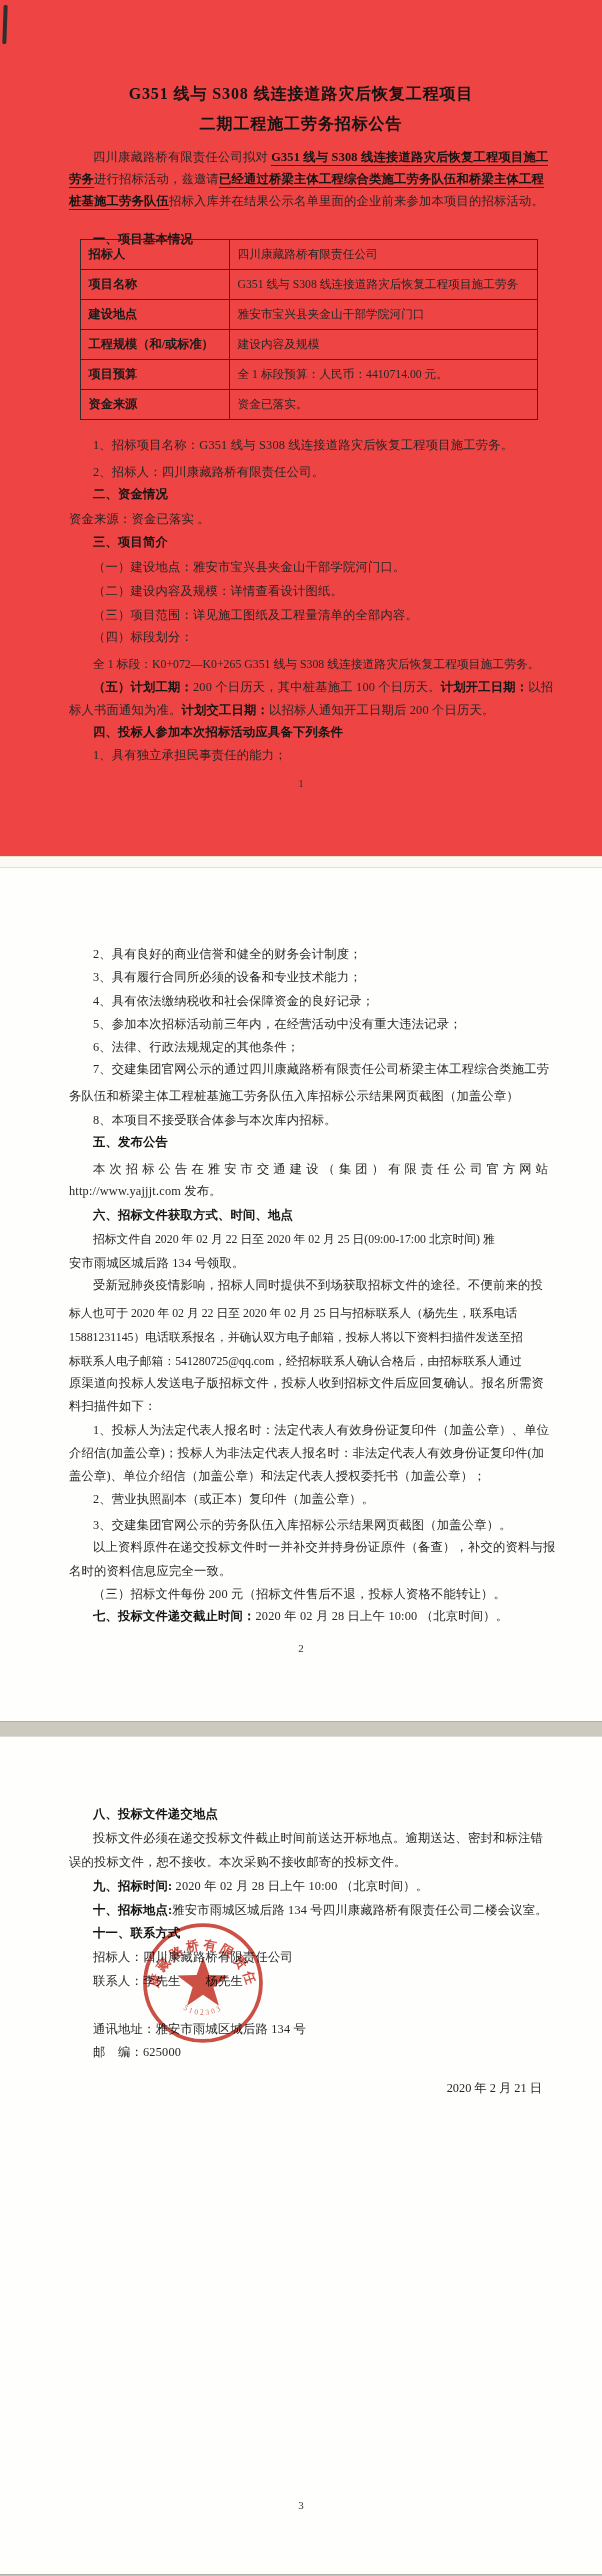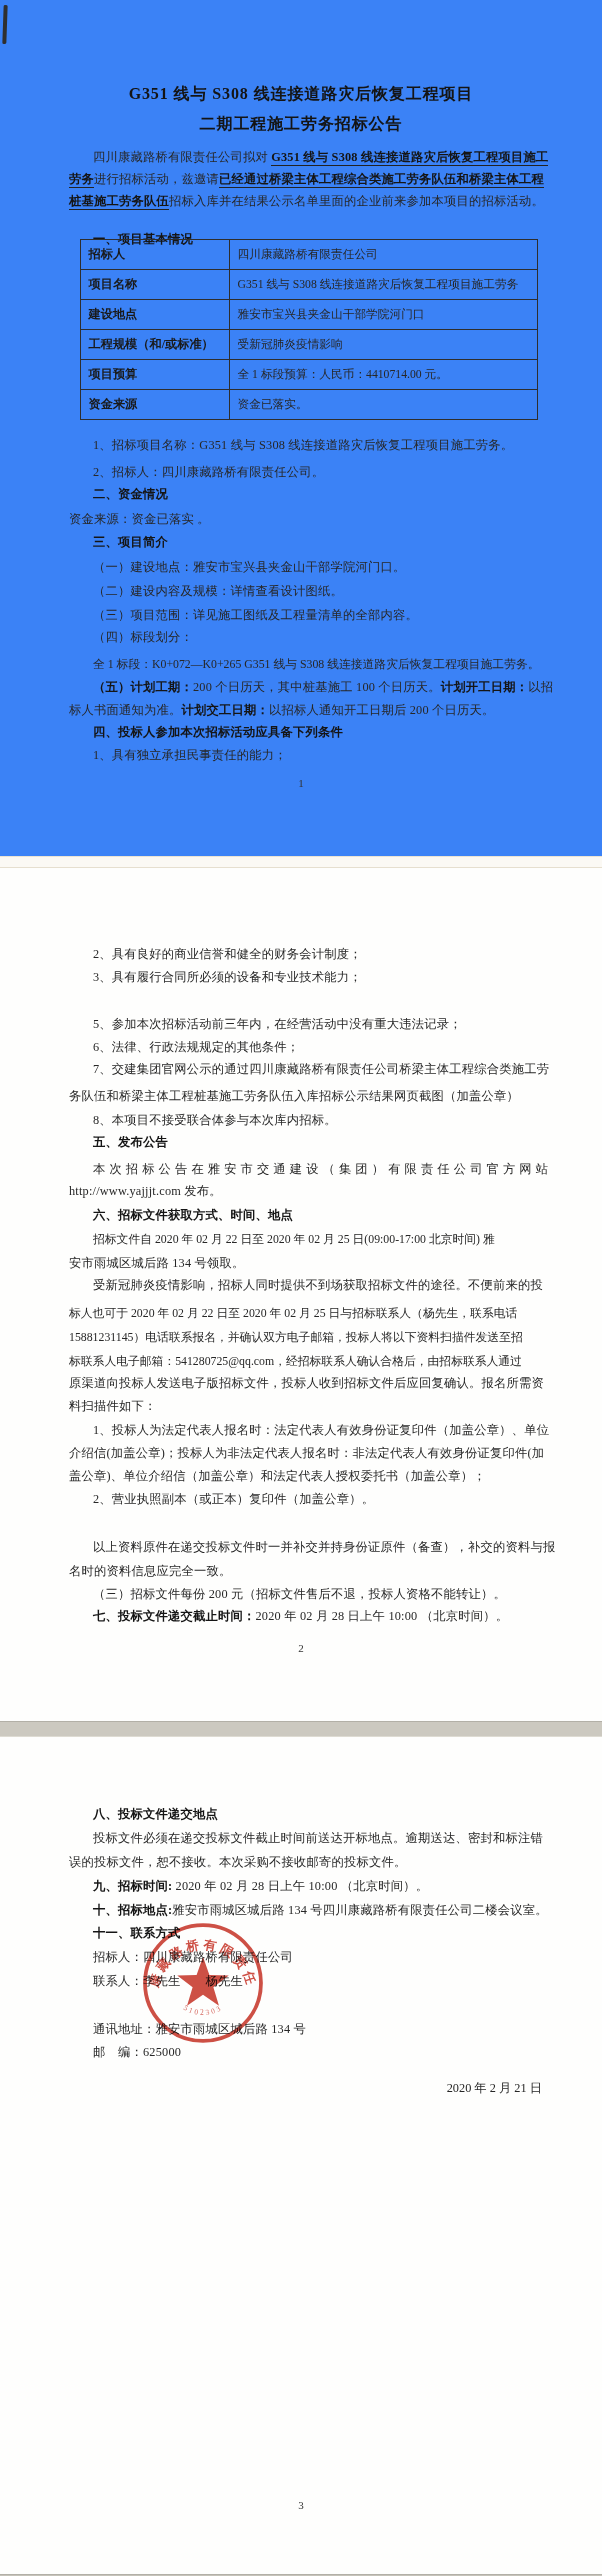--- a/index.html
+++ b/index.html
@@ -1,18 +1,18 @@
 <!DOCTYPE html>
 <html style="font-size:12px"><head>
 <meta charset="utf-8">
 <style>
   html,body{margin:0;padding:0;background:#efede8;}
   #scan{position:relative;width:602px;margin:0 auto;background:#fdfdfc;
         font-family:"Liberation Serif","DejaVu Serif",serif;color:#262626;}
-  .page{position:relative;width:602px;background:#3b82f6;overflow:visible;}
+  .page{position:relative;width:602px;background:#ef4444;overflow:visible;}
   #page1{height:856px;}
   #page2{height:853px;background:#fefefd;}
   #page3{height:837px;background:#fefefd;}
   .sep1{height:9.8px;background:#fbf9f4;border-top:0.8px solid #ebe4d4;border-bottom:0.8px solid #e6dfcf;}
   .sep2{height:14.3px;background:#ccc9c0;border-top:0.8px solid #b3b0a7;border-bottom:0.8px solid #dedbd2;}
   .bottom-strip{height:6px;background:#c6c3ba;border-top:0.8px solid #b3b0a7;}
   .ln{position:absolute;white-space:nowrap;font-size:12.3px;line-height:23px;
       letter-spacing:0.2px;color:#272727;}
   .ind{left:93px;}
   .flush{left:69px;}
@@ -65,21 +65,21 @@
       <div class="trow">
         <div class="tlabel">项目名称</div>
         <div class="tvalue">G351 线与 S308 线连接道路灾后恢复工程项目施工劳务</div>
       </div>
       <div class="trow">
         <div class="tlabel">建设地点</div>
         <div class="tvalue">雅安市宝兴县夹金山干部学院河门口</div>
       </div>
       <div class="trow">
         <div class="tlabel">工程规模（和/或标准）</div>
-        <div class="tvalue">受新冠肺炎疫情影响</div>
+        <div class="tvalue">建设内容及规模</div>
       </div>
       <div class="trow">
         <div class="tlabel">项目预算</div>
         <div class="tvalue">全 1 标段预算：人民币：4410714.00 元。</div>
       </div>
       <div class="trow">
         <div class="tlabel">资金来源</div>
         <div class="tvalue">资金已落实。</div>
       </div>
     </div>
@@ -100,20 +100,21 @@
     <div class="ln ind" style="top:744px"><span>1、具有独立承担民事责任的能力；</span></div>
 
     <div class="ln center pagenum" style="top:772px">1</div>
   </div>
 
   <div class="sep1"></div>
 
   <div class="page" id="page2">
     <div class="ln ind" style="top:75px"><span>2、具有良好的商业信誉和健全的财务会计制度；</span></div>
     <div class="ln ind" style="top:98px"><span>3、具有履行合同所必须的设备和专业技术能力；</span></div>
+    <div class="ln ind" style="top:122px"><span>4、具有依法缴纳税收和社会保障资金的良好记录；</span></div>
     <div class="ln ind" style="top:145px"><span>5、参加本次招标活动前三年内，在经营活动中没有重大违法记录；</span></div>
     <div class="ln ind" style="top:168px"><span>6、法律、行政法规规定的其他条件；</span></div>
     <div class="ln ind" style="top:190px"><span>7、交建集团官网公示的通过四川康藏路桥有限责任公司桥梁主体工程综合类施工劳</span></div>
     <div class="ln flush" style="top:217px"><span>务队伍和桥梁主体工程桩基施工劳务队伍入库招标公示结果网页截图（加盖公章）</span></div>
     <div class="ln ind" style="top:241px"><span>8、本项目不接受联合体参与本次库内招标。</span></div>
     <div class="ln ind" style="top:263px"><span class="b">五、发布公告</span></div>
     <div class="ln ind spread" style="top:290px"><span>本次招标公告在雅安市交通建设（集团）有限责任公司官方网站</span></div>
     <div class="ln flush" style="top:312px"><span>http://www.yajjjt.com 发布。</span></div>
     <div class="ln ind" style="top:336px"><span class="b">六、招标文件获取方式、时间、地点</span></div>
     <div class="ln ind tight" style="top:360px"><span>招标文件自 2020 年 02 月 22 日至 2020 年 02 月 25 日(09:00-17:00 北京时间) 雅</span></div>
@@ -121,20 +122,21 @@
     <div class="ln ind" style="top:406px"><span>受新冠肺炎疫情影响，招标人同时提供不到场获取招标文件的途径。不便前来的投</span></div>
     <div class="ln flush tight" style="top:434px"><span>标人也可于 2020 年 02 月 22 日至 2020 年 02 月 25 日与招标联系人（杨先生，联系电话</span></div>
     <div class="ln flush tight" style="top:458px"><span>15881231145）电话联系报名，并确认双方电子邮箱，投标人将以下资料扫描件发送至招</span></div>
     <div class="ln flush tight" style="top:482px"><span>标联系人电子邮箱：541280725@qq.com，经招标联系人确认合格后，由招标联系人通过</span></div>
     <div class="ln flush" style="top:504px"><span>原渠道向投标人发送电子版招标文件，投标人收到招标文件后应回复确认。报名所需资</span></div>
     <div class="ln flush" style="top:527px"><span>料扫描件如下：</span></div>
     <div class="ln ind" style="top:551px"><span>1、投标人为法定代表人报名时：法定代表人有效身份证复印件（加盖公章）、单位</span></div>
     <div class="ln flush" style="top:597px"><span>盖公章)、单位介绍信（加盖公章）和法定代表人授权委托书（加盖公章）；</span></div>
     <div class="ln flush" style="top:574px"><span>介绍信(加盖公章)；投标人为非法定代表人报名时：非法定代表人有效身份证复印件(加</span></div>
     <div class="ln ind" style="top:620px"><span>2、营业执照副本（或正本）复印件（加盖公章）。</span></div>
+    <div class="ln ind" style="top:646px"><span>3、交建集团官网公示的劳务队伍入库招标公示结果网页截图（加盖公章）。</span></div>
     <div class="ln ind" style="top:668px"><span>以上资料原件在递交投标文件时一并补交并持身份证原件（备查），补交的资料与报</span></div>
     <div class="ln flush" style="top:692px"><span>名时的资料信息应完全一致。</span></div>
     <div class="ln ind" style="top:715px"><span>（三）招标文件每份 200 元（招标文件售后不退，投标人资格不能转让）。</span></div>
     <div class="ln ind" style="top:737px"><span class="b">七、投标文件递交截止时间：</span><span>2020 年 02 月 28 日上午 10:00 （北京时间）。</span></div>
 
     <div class="ln center pagenum" style="top:769px">2</div>
   </div>
 
   <div class="sep2"></div>
 

